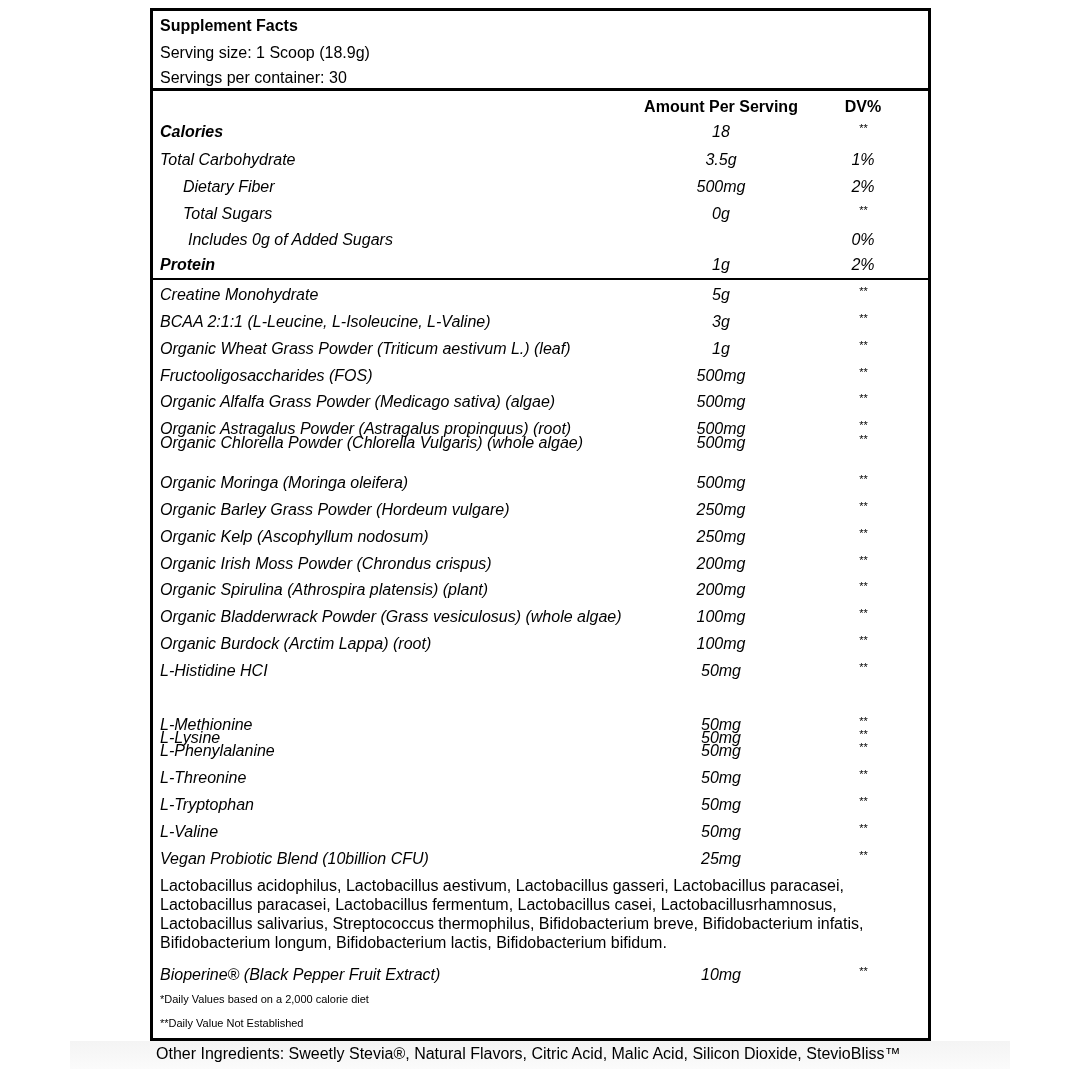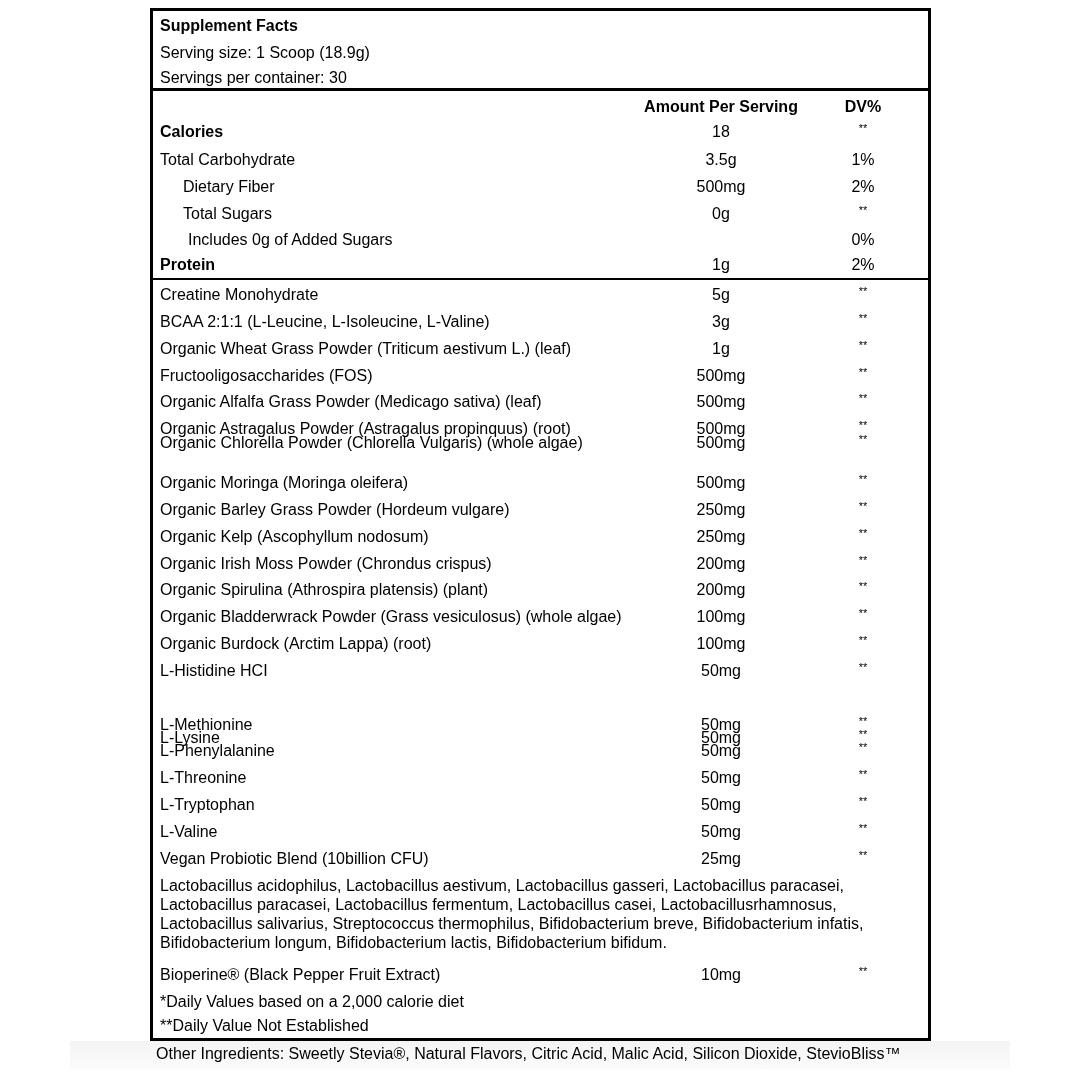--- a/index.html
+++ b/index.html
@@ -12,36 +12,36 @@
     border:3px solid #000; box-sizing:content-box;
   }
   .hdr { position:absolute; left:0; top:0; width:100%; height:81px; }
   .hdr .line { position:absolute; left:7px; font-size:16px; }
   .hdr .title { top:6px; font-weight:bold; }
   .hdr .l2 { top:33px; }
   .hdr .l3 { top:58px; }
   .sep-thick { position:absolute; left:0; width:100%; height:3px; background:#000; }
   .sep-thin { position:absolute; left:0; width:100%; height:2px; background:#000; }
 
-  .row { position:absolute; left:0; width:100%; height:24px; font-size:16px; }
+  .row { position:absolute; left:0; width:100%; height:24px; font-size:16px;font-style:italic; }
   .row .name { position:absolute; left:7px; top:0; white-space:nowrap; }
   .row .amt { position:absolute; left:500px; width:136px; text-align:center; top:0; }
   .row .dv { position:absolute; left:660px; width:100px; text-align:center; top:0; }
   .row .dv.star { font-size:11px; top:-1px; }
   .bold { font-weight:bold; }
   .ind1 { padding-left:23px; }
   .ind2 { padding-left:28px; }
   .colhead { position:absolute; top:87px; left:0; width:100%; font-size:16px; font-weight:bold; }
   .colhead .amt { position:absolute; left:478px; width:180px; text-align:center; }
   .colhead .dv { position:absolute; left:660px; width:100px; text-align:center; }
 
   .probiotic-text {
     position:absolute; left:7px; top:865px; width:760px; font-size:16px; line-height:19px;
   }
-  .footnote { position:absolute; left:7px; font-size:16px; }
+  .footnote { position:absolute; left:7px; font-size:11px; }
 
   .other-band {
     position:absolute; left:70px; top:1041px; width:940px; height:28px;
     background:linear-gradient(to bottom, #f4f4f4, #fbfbfb);
   }
   .other-text {
     position:absolute; left:156px; top:1045px; font-size:16px; white-space:nowrap;
   }
 </style>
 </head>
@@ -109,21 +109,21 @@
         <span class="name">Organic Wheat Grass Powder (Triticum aestivum L.) (leaf)</span>
         <span class="amt">1g</span>
         <span class="dv star">**</span>
       </div>
       <div class="row" style="top: 355.55px;">
         <span class="name">Fructooligosaccharides (FOS)</span>
         <span class="amt">500mg</span>
         <span class="dv star">**</span>
       </div>
       <div class="row" style="top: 382.4px;">
-        <span class="name">Organic Alfalfa Grass Powder (Medicago sativa) (leaf)</span>
+        <span class="name">Organic Alfalfa Grass Powder (Medicago sativa) (algae)</span>
         <span class="amt">500mg</span>
         <span class="dv star">**</span>
       </div>
       <div class="row" style="top: 409.25px;">
         <span class="name">Organic Astragalus Powder (Astragalus propinquus) (root)</span>
         <span class="amt">500mg</span>
         <span class="dv star">**</span>
       </div>
       <div class="row" style="top: 423px;">
         <span class="name">Organic Chlorella Powder (Chlorella Vulgaris) (whole algae)</span>

